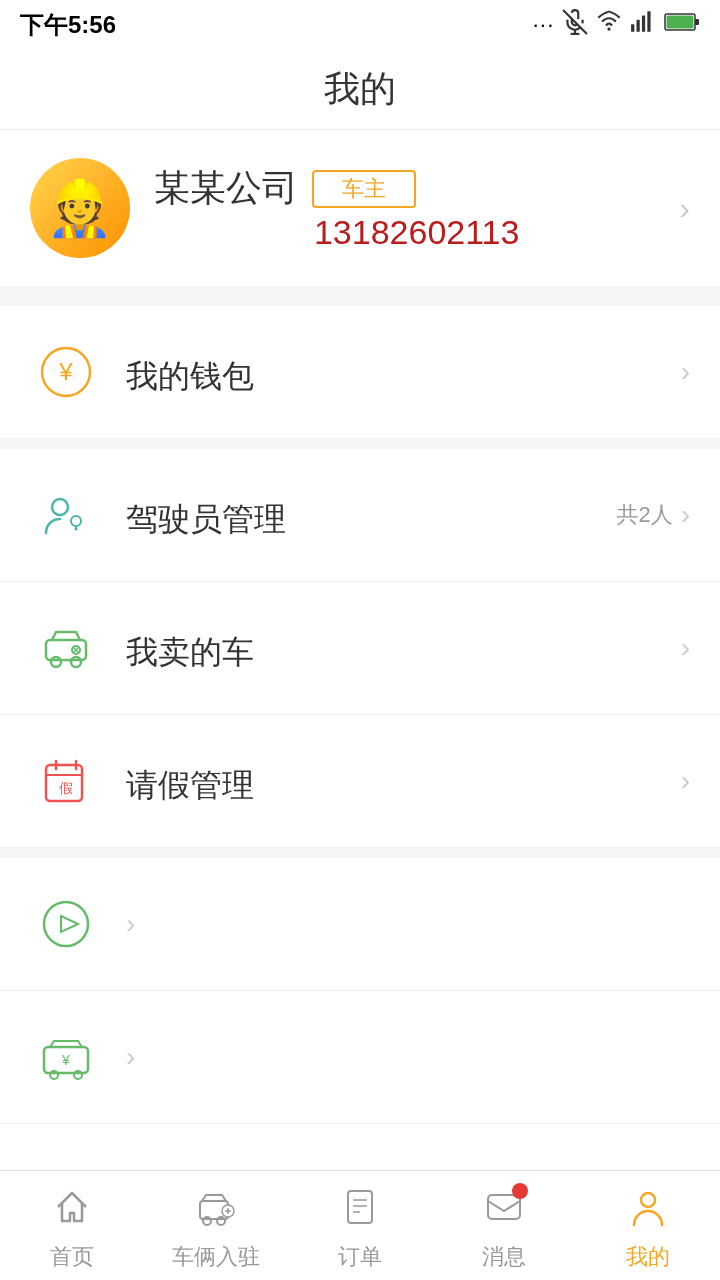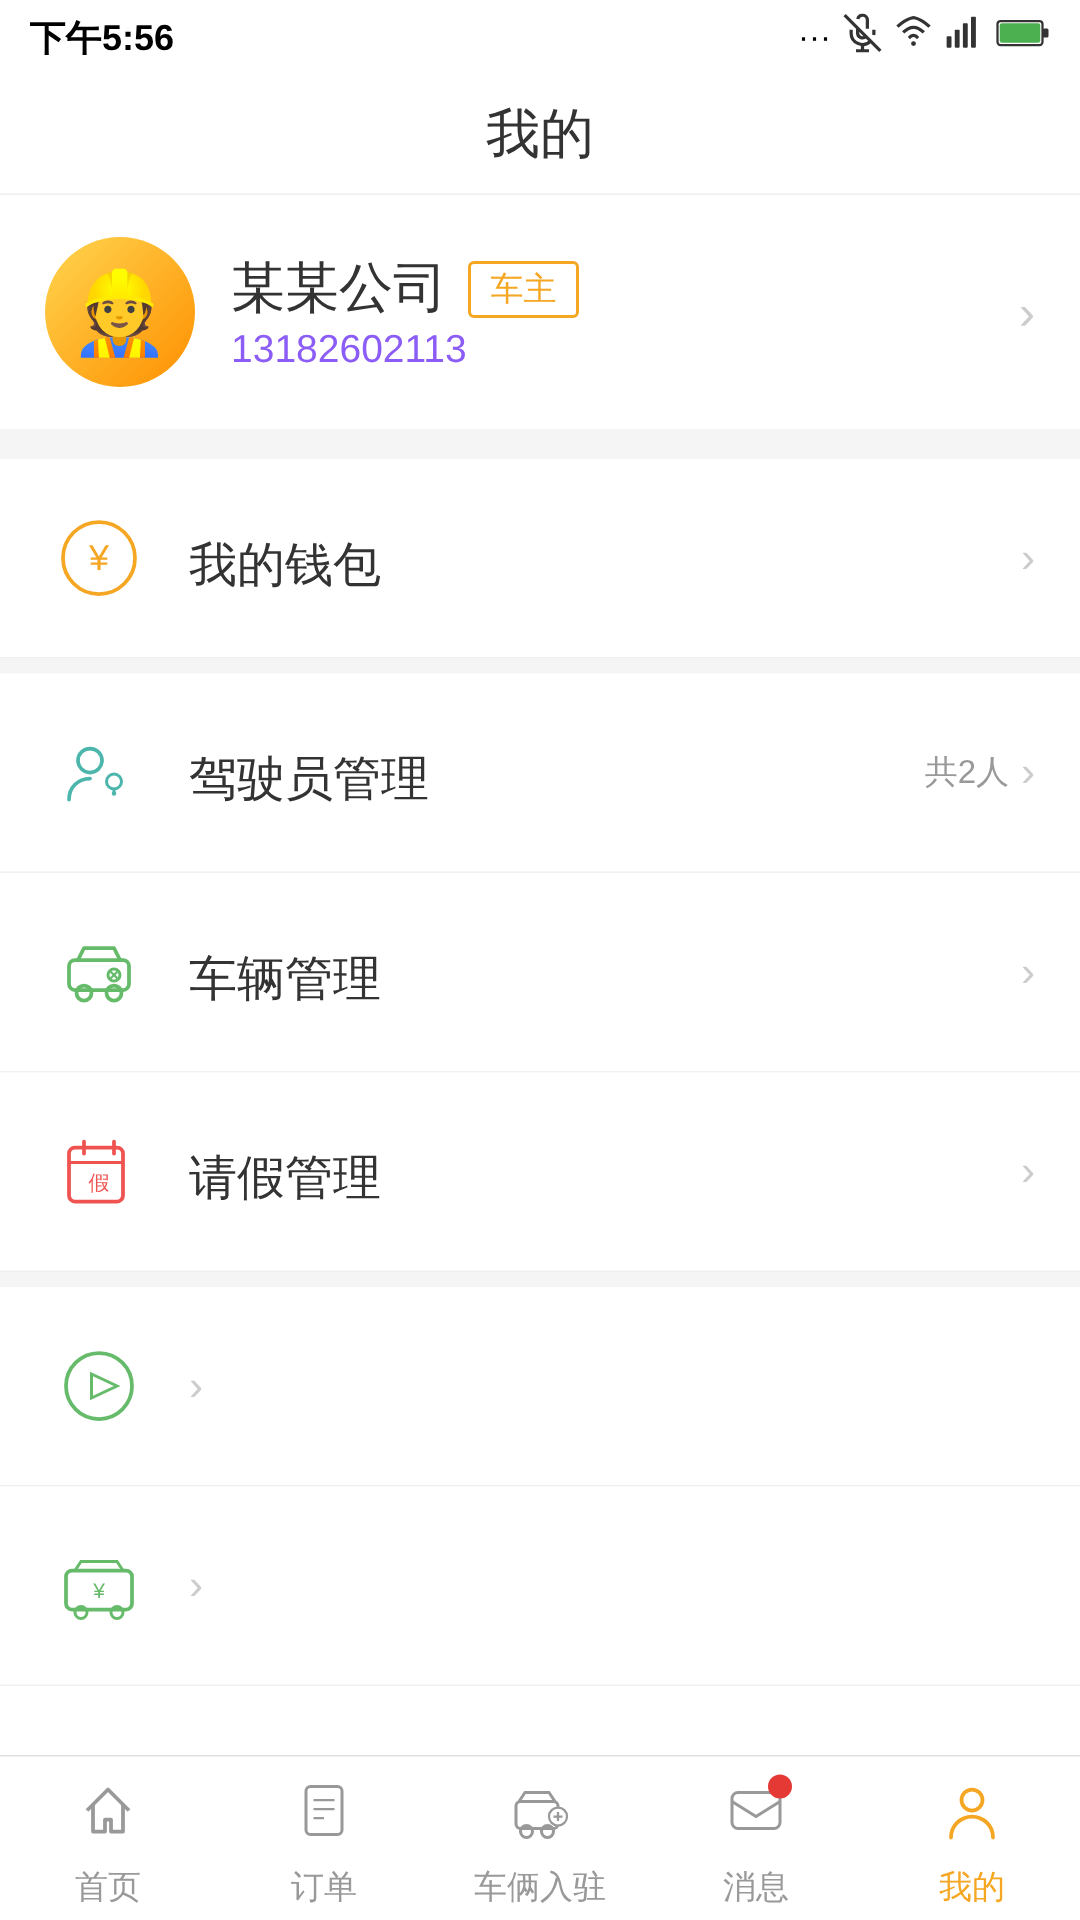--- a/index.html
+++ b/index.html
@@ -61,24 +61,24 @@
       overflow: hidden;
     }
     .avatar-emoji { font-size: 54px; }
     .profile-info { flex: 1; }
     .profile-name-row { display: flex; align-items: center; gap: 14px; margin-bottom: 0; }
     .profile-name { font-size: 36px; font-weight: 500; color: #333; }
     .profile-badge {
       border: 2px solid #f5a623;
       color: #f5a623;
       font-size: 22px;
-      padding: 2px 13px;
+      padding: 2px 28px;
       border-radius: 4px;
     }
-    .profile-phone { font-size: 26px; color: #8b5cf6; }
+    .profile-phone { font-size: 34px; color: #b91c1c; text-align: center; }
     .chevron { font-size: 32px; color: #ccc; }
 
     
     .section-divider { height: 10px; background: #f5f5f5; }
 
     
     .menu-item {
       background: #fff;
       display: flex;
       align-items: center;
@@ -225,21 +225,21 @@
     <svg viewBox="0 0 52 52" fill="none">
       <rect x="6" y="18" width="40" height="20" rx="4" stroke="#66bb6a" stroke-width="2.5" fill="none"></rect>
       <path d="M12 18l4-8h20l4 8" stroke="#66bb6a" stroke-width="2.5" fill="none" stroke-linejoin="round"></path>
       <circle cx="16" cy="40" r="5" stroke="#66bb6a" stroke-width="2.5" fill="none"></circle>
       <circle cx="36" cy="40" r="5" stroke="#66bb6a" stroke-width="2.5" fill="none"></circle>
       <circle cx="36" cy="28" r="4" stroke="#66bb6a" stroke-width="2"></circle>
       <line x1="33" y1="31" x2="39" y2="25" stroke="#66bb6a" stroke-width="1.5"></line>
       <line x1="39" y1="31" x2="33" y2="25" stroke="#66bb6a" stroke-width="1.5"></line>
     </svg>
   </div>
-  <span class="menu-label">车辆管理</span>
+  <span class="menu-label">我卖的车</span>
   <div class="menu-right">
     <span class="menu-chevron">›</span>
   </div>
 </div>
 
 <div class="menu-item">
   <div class="menu-icon">
     <svg viewBox="0 0 52 52" fill="none">
       <rect x="6" y="10" width="36" height="36" rx="4" stroke="#ef5350" stroke-width="2.5" fill="none"></rect>
       <line x1="6" y1="20" x2="42" y2="20" stroke="#ef5350" stroke-width="2"></line>
@@ -310,50 +310,50 @@
 <div class="bottom-nav">
 
   <div class="nav-item">
     <span class="nav-icon">
       <svg width="40" height="40" viewBox="0 0 40 40" fill="none">
         <path d="M6 20L20 6l14 14" stroke="#999" stroke-width="2.5" fill="none" stroke-linejoin="round"></path>
         <path d="M10 16v18h8v-8h4v8h8V16" stroke="#999" stroke-width="2.5" fill="none" stroke-linejoin="round"></path>
       </svg>
     </span>
     <span class="nav-label">首页</span>
-  </div>
-
-  <div class="nav-item">
-    <span class="nav-icon">
-      <svg width="40" height="40" viewBox="0 0 40 40" fill="none">
-        <rect x="8" y="4" width="24" height="32" rx="3" stroke="#999" stroke-width="2" fill="none"></rect>
-        <line x1="13" y1="13" x2="27" y2="13" stroke="#999" stroke-width="1.5"></line>
-        <line x1="13" y1="19" x2="27" y2="19" stroke="#999" stroke-width="1.5"></line>
-        <line x1="13" y1="25" x2="20" y2="25" stroke="#999" stroke-width="1.5"></line>
-      </svg>
-    </span>
-    <span class="nav-label">订单</span>
   </div>
 
   <div class="nav-item">
     <span class="nav-icon">
       <svg width="40" height="40" viewBox="0 0 40 40" fill="none">
         <rect x="4" y="14" width="28" height="18" rx="3" stroke="#999" stroke-width="2" fill="none"></rect>
         <path d="M6 14l4-6h16l4 6" stroke="#999" stroke-width="2" fill="none"></path>
         <circle cx="11" cy="34" r="4" stroke="#999" stroke-width="2" fill="none"></circle>
         <circle cx="25" cy="34" r="4" stroke="#999" stroke-width="2" fill="none"></circle>
         <circle cx="32" cy="24" r="6" fill="#fff" stroke="#999" stroke-width="1.5"></circle>
         <line x1="29" y1="24" x2="35" y2="24" stroke="#999" stroke-width="1.5"></line>
         <line x1="32" y1="21" x2="32" y2="27" stroke="#999" stroke-width="1.5"></line>
       </svg>
     </span>
     <span class="nav-label">车俩入驻</span>
   </div>
 
   <div class="nav-item">
+    <span class="nav-icon">
+      <svg width="40" height="40" viewBox="0 0 40 40" fill="none">
+        <rect x="8" y="4" width="24" height="32" rx="3" stroke="#999" stroke-width="2" fill="none"></rect>
+        <line x1="13" y1="13" x2="27" y2="13" stroke="#999" stroke-width="1.5"></line>
+        <line x1="13" y1="19" x2="27" y2="19" stroke="#999" stroke-width="1.5"></line>
+        <line x1="13" y1="25" x2="20" y2="25" stroke="#999" stroke-width="1.5"></line>
+      </svg>
+    </span>
+    <span class="nav-label">订单</span>
+  </div>
+
+  <div class="nav-item">
     <span class="nav-icon" style="position:relative;">
       <svg width="40" height="40" viewBox="0 0 40 40" fill="none">
         <rect x="4" y="8" width="32" height="24" rx="4" stroke="#999" stroke-width="2" fill="none"></rect>
         <path d="M4 14l16 10 16-10" stroke="#999" stroke-width="2" fill="none"></path>
       </svg>
       <span style="position:absolute;top:-4px;right:-4px;width:16px;height:16px;background:#e53935;border-radius:50%;display:block;"></span>
     </span>
     <span class="nav-label">消息</span>
   </div>
 

